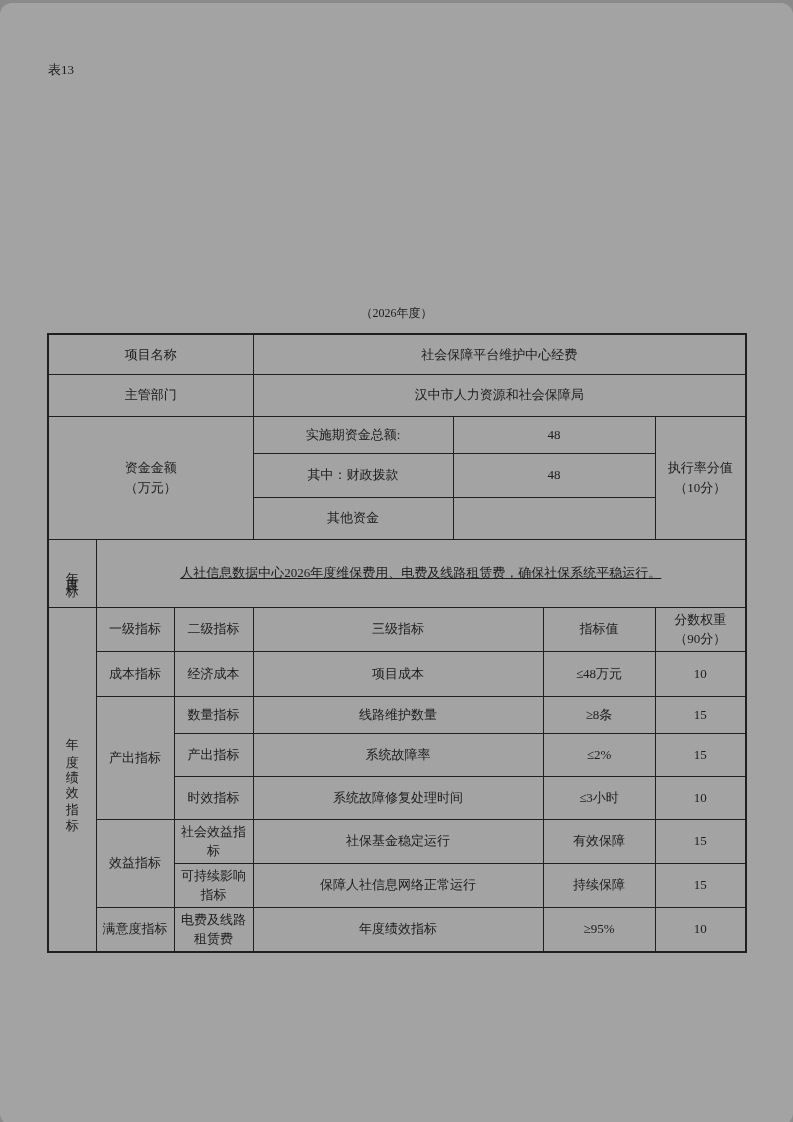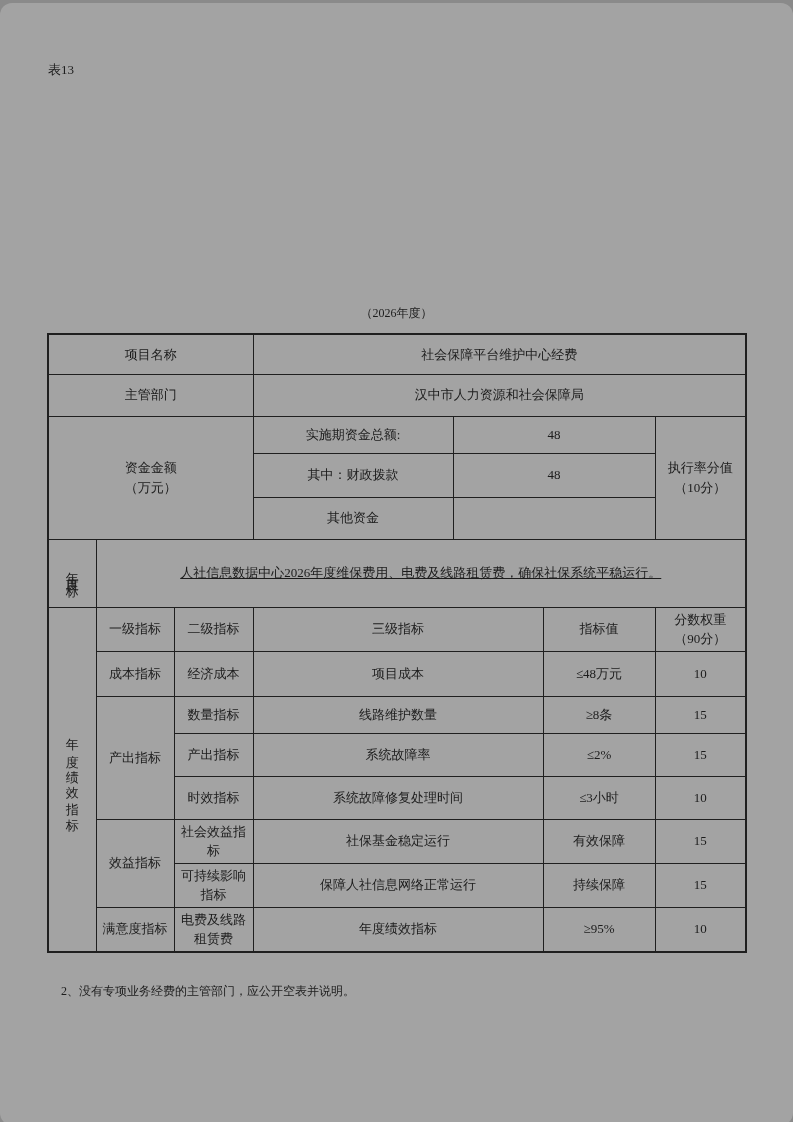--- a/index.html
+++ b/index.html
@@ -160,16 +160,15 @@
         <td>满意度指标</td>
         <td>电费及线路租赁费</td>
         <td colspan="2">年度绩效指标</td>
         <td>≥95%</td>
         <td>10</td>
       </tr>
     </tbody>
   </table>
 
   <div class="notes">
-    <div class="note-2">2、没有专项业务经费的主管部门，应公开空表并说明。</div>
   </div>
 
 </div>
 
 </body></html>

